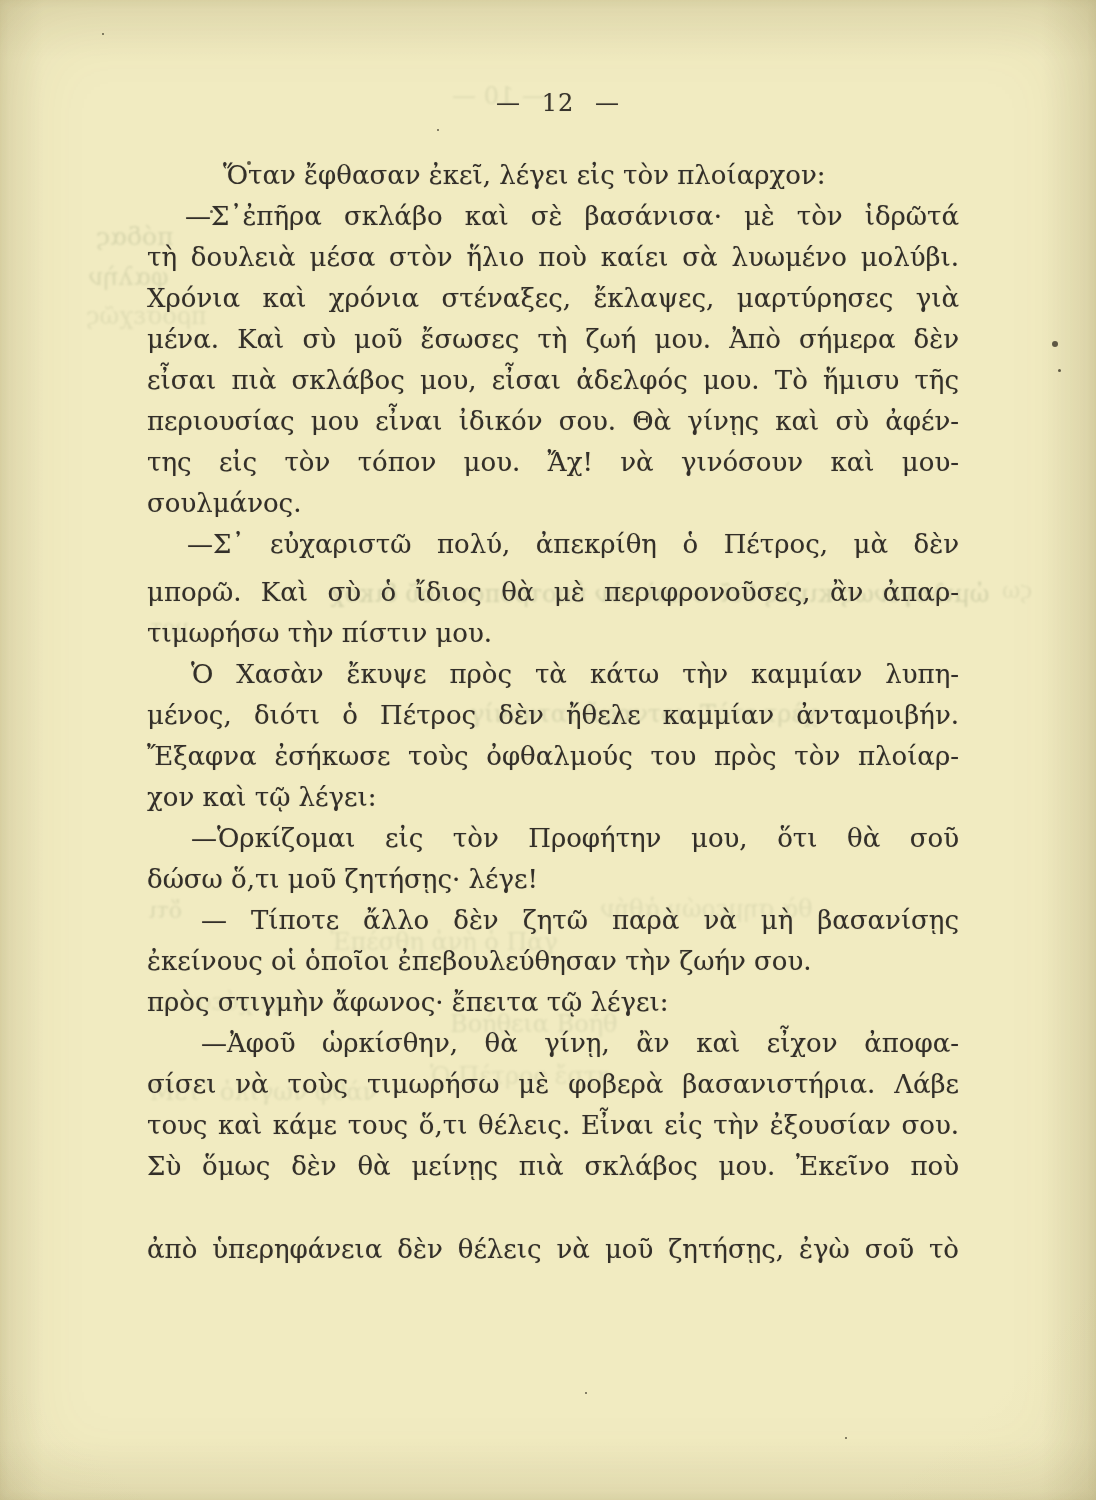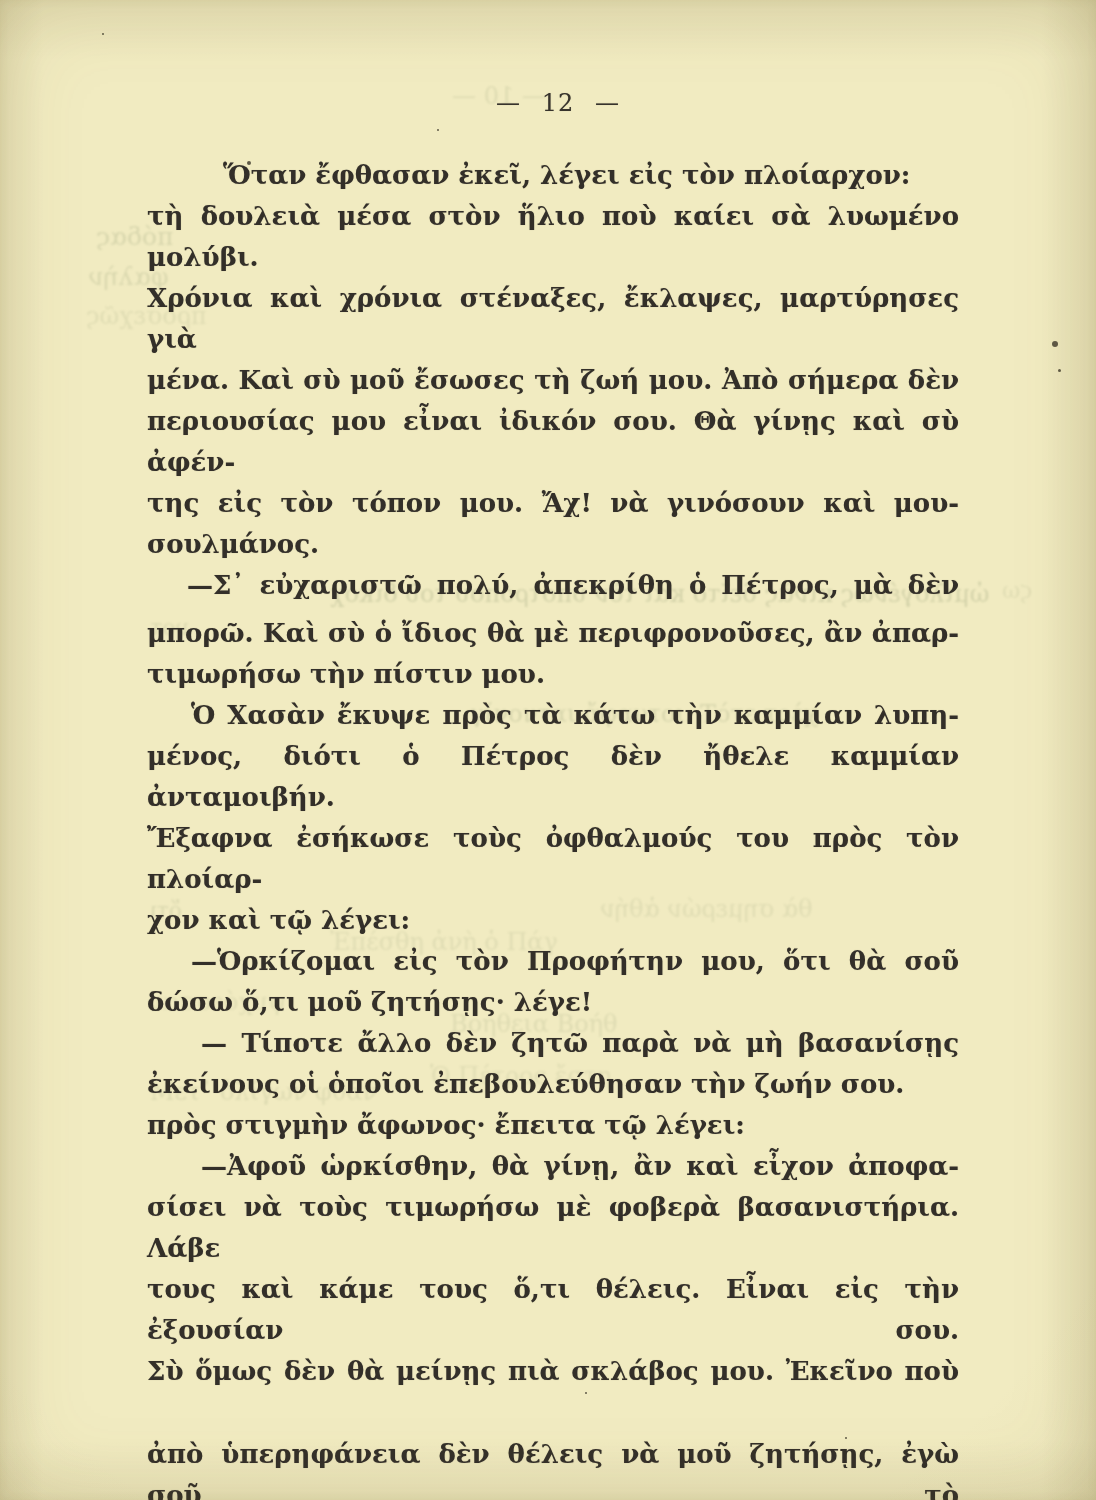--- a/index.html
+++ b/index.html
@@ -34,21 +34,21 @@
     text-align:center;padding-left:20px;box-sizing:border-box;
     font-size:24px;line-height:30px;color:#37332c;
     word-spacing:12px;letter-spacing:1px;
     text-shadow:0 0 1px rgba(55,51,44,0.25);
   }
   .textblock{
     position:absolute;left:147px;top:155px;width:812px;
     font-size:26px;line-height:41px;color:#332f29;
     text-shadow:0 0 1px rgba(51,47,41,0.28);
   }
-  .line{text-align:justify;text-align-last:left;text-justify:inter-word;font-weight:bold;}
+  .line{text-align:justify;text-align-last:left;text-justify:inter-word;}
   .line.j{text-align-last:justify;}
 </style>
 </head>
 <body>
 
 <div class="page">
   <div class="showthrough">
       <div class="frag mir" style="left: 452px; top: 82px; font-size: 24px; opacity: 0.16;">— 10 —</div>
       <div class="frag mir" style="left: 96px; top: 222px; font-size: 25px; opacity: 0.22;">πόδας</div>
       <div class="frag mir" style="left: 88px; top: 262px; font-size: 25px; opacity: 0.2;">φαλὴν</div>
@@ -61,23 +61,25 @@
       <div class="frag" style="left: 330px; top: 928px; font-size: 24px; opacity: 0.15;">Ἐπέσθη ἀνὴ ὁ Πάγ</div>
       <div class="frag mir" style="left: 148px; top: 988px; font-size: 24px; opacity: 0.15;">ψυχόεσσαν</div>
       <div class="frag" style="left: 450px; top: 1010px; font-size: 24px; opacity: 0.16;">Βοήθεια Βοήθ</div>
       <div class="frag" style="left: 430px; top: 1062px; font-size: 24px; opacity: 0.14;">Ὁ Πέτρος ἔστη</div>
       <div class="frag" style="left: 150px; top: 1078px; font-size: 24px; opacity: 0.16;">Μετ᾽ ὀλίγων φθάν</div>
       <div class="frag mir" style="left: 1002px; top: 578px; font-size: 22px; opacity: 0.15;">ϛω</div>
     </div>
   <div class="pagenum">— 12 —</div>
   <div class="textblock">
       <div class="line" style="text-indent: 76px;">Ὅταν ἔφθασαν ἐκεῖ, λέγει εἰς τὸν πλοίαρχον:</div>
+      <div class="line j" style="text-indent: 38px;">—Σ᾽ἐπῆρα σκλάβο καὶ σὲ βασάνισα· μὲ τὸν ἱδρῶτά</div>
       <div class="line j" style="text-indent: 0px;">τὴ δουλειὰ μέσα στὸν ἥλιο ποὺ καίει σὰ λυωμένο μολύβι.</div>
       <div class="line j" style="text-indent: 0px;">Χρόνια καὶ χρόνια στέναξες, ἔκλαψες, μαρτύρησες γιὰ</div>
       <div class="line j" style="text-indent: 0px;">μένα. Καὶ σὺ μοῦ ἔσωσες τὴ ζωή μου. Ἀπὸ σήμερα δὲν</div>
+      <div class="line j" style="text-indent: 0px;">εἶσαι πιὰ σκλάβος μου, εἶσαι ἀδελφός μου. Τὸ ἥμισυ τῆς</div>
       <div class="line j" style="text-indent: 0px;">περιουσίας μου εἶναι ἰδικόν σου. Θὰ γίνῃς καὶ σὺ ἀφέν-</div>
       <div class="line j" style="text-indent: 0px;">της εἰς τὸν τόπον μου. Ἄχ! νὰ γινόσουν καὶ μου-</div>
       <div class="line" style="text-indent: 0px;">σουλμάνος.</div>
       <div class="line j" style="text-indent: 40px;">—Σ᾽ εὐχαριστῶ πολύ, ἀπεκρίθη ὁ Πέτρος, μὰ δὲν</div>
       <div class="line j" style="text-indent: 0px; margin-top: 7px;">μπορῶ. Καὶ σὺ ὁ ἴδιος θὰ μὲ περιφρονοῦσες, ἂν ἀπαρ-</div>
       <div class="line" style="text-indent: 0px;">τιμωρήσω τὴν πίστιν μου.</div>
       <div class="line j" style="text-indent: 44px;">Ὁ Χασὰν ἔκυψε πρὸς τὰ κάτω τὴν καμμίαν λυπη-</div>
       <div class="line j" style="text-indent: 0px;">μένος, διότι ὁ Πέτρος δὲν ἤθελε καμμίαν ἀνταμοιβήν.</div>
       <div class="line j" style="text-indent: 0px;">Ἔξαφνα ἐσήκωσε τοὺς ὀφθαλμούς του πρὸς τὸν πλοίαρ-</div>
       <div class="line" style="text-indent: 0px;">χον καὶ τῷ λέγει:</div>

